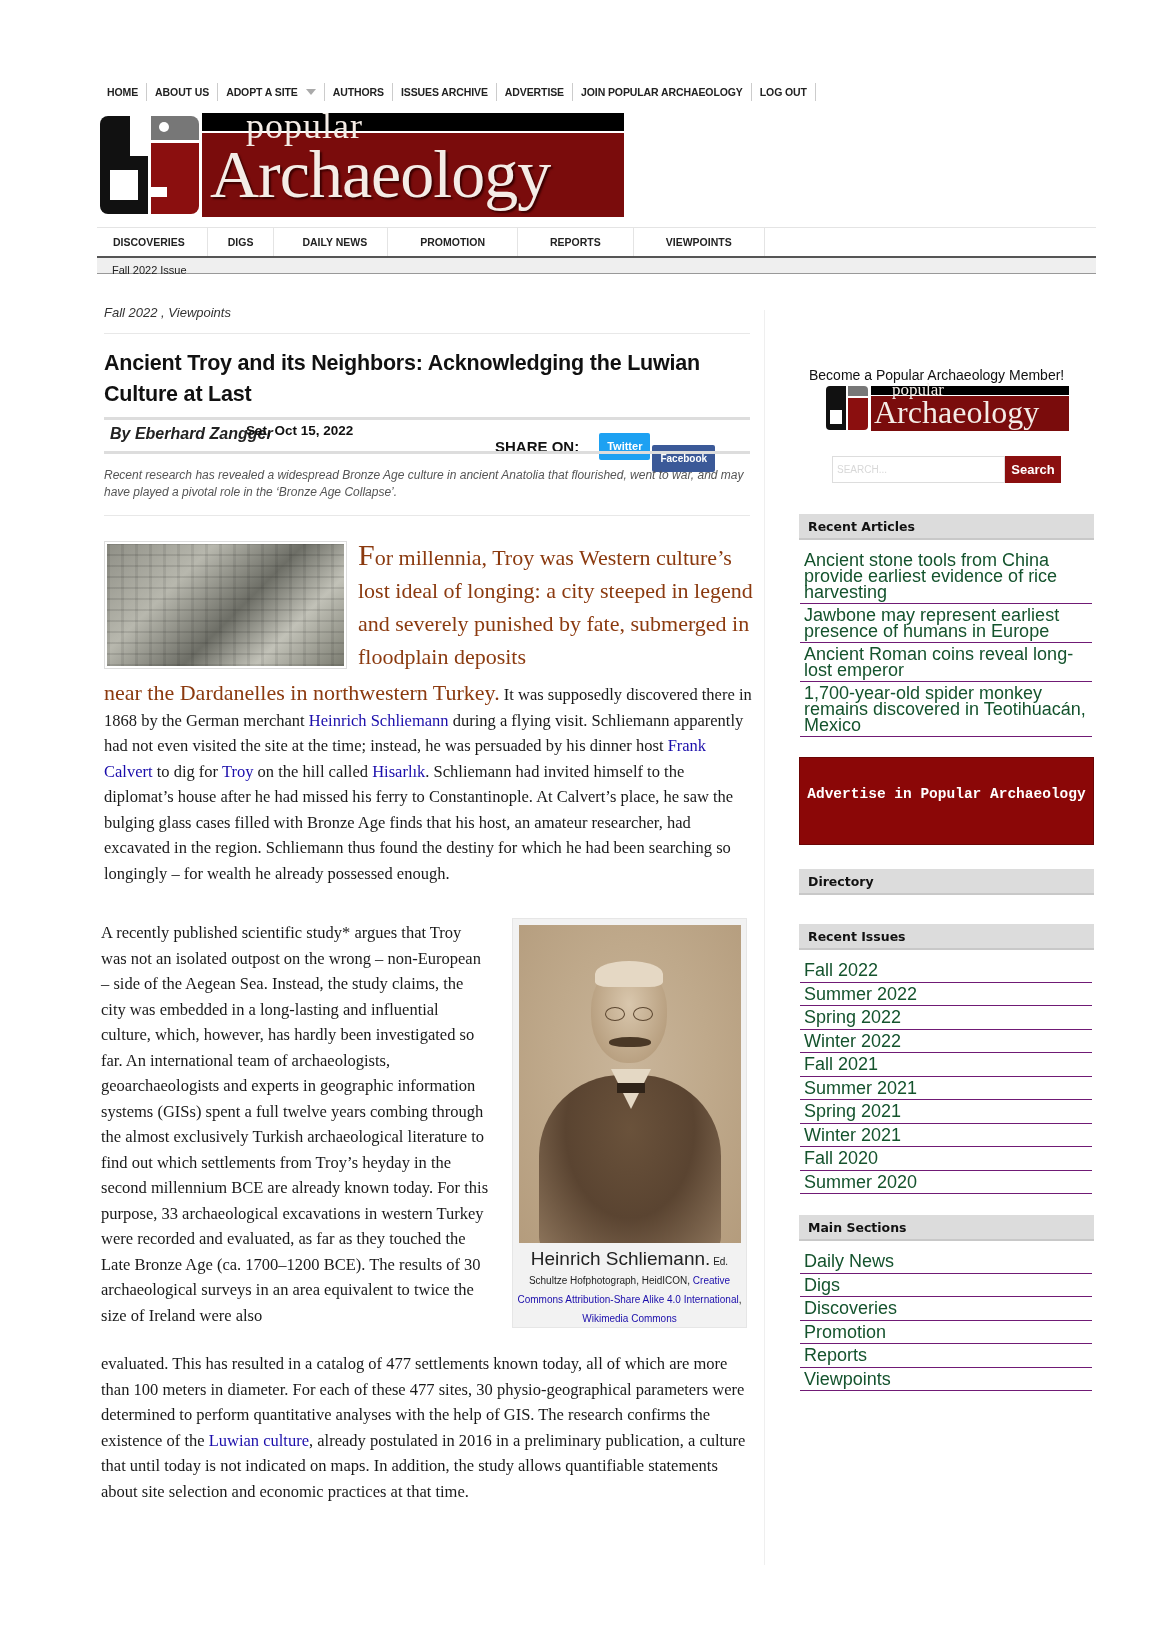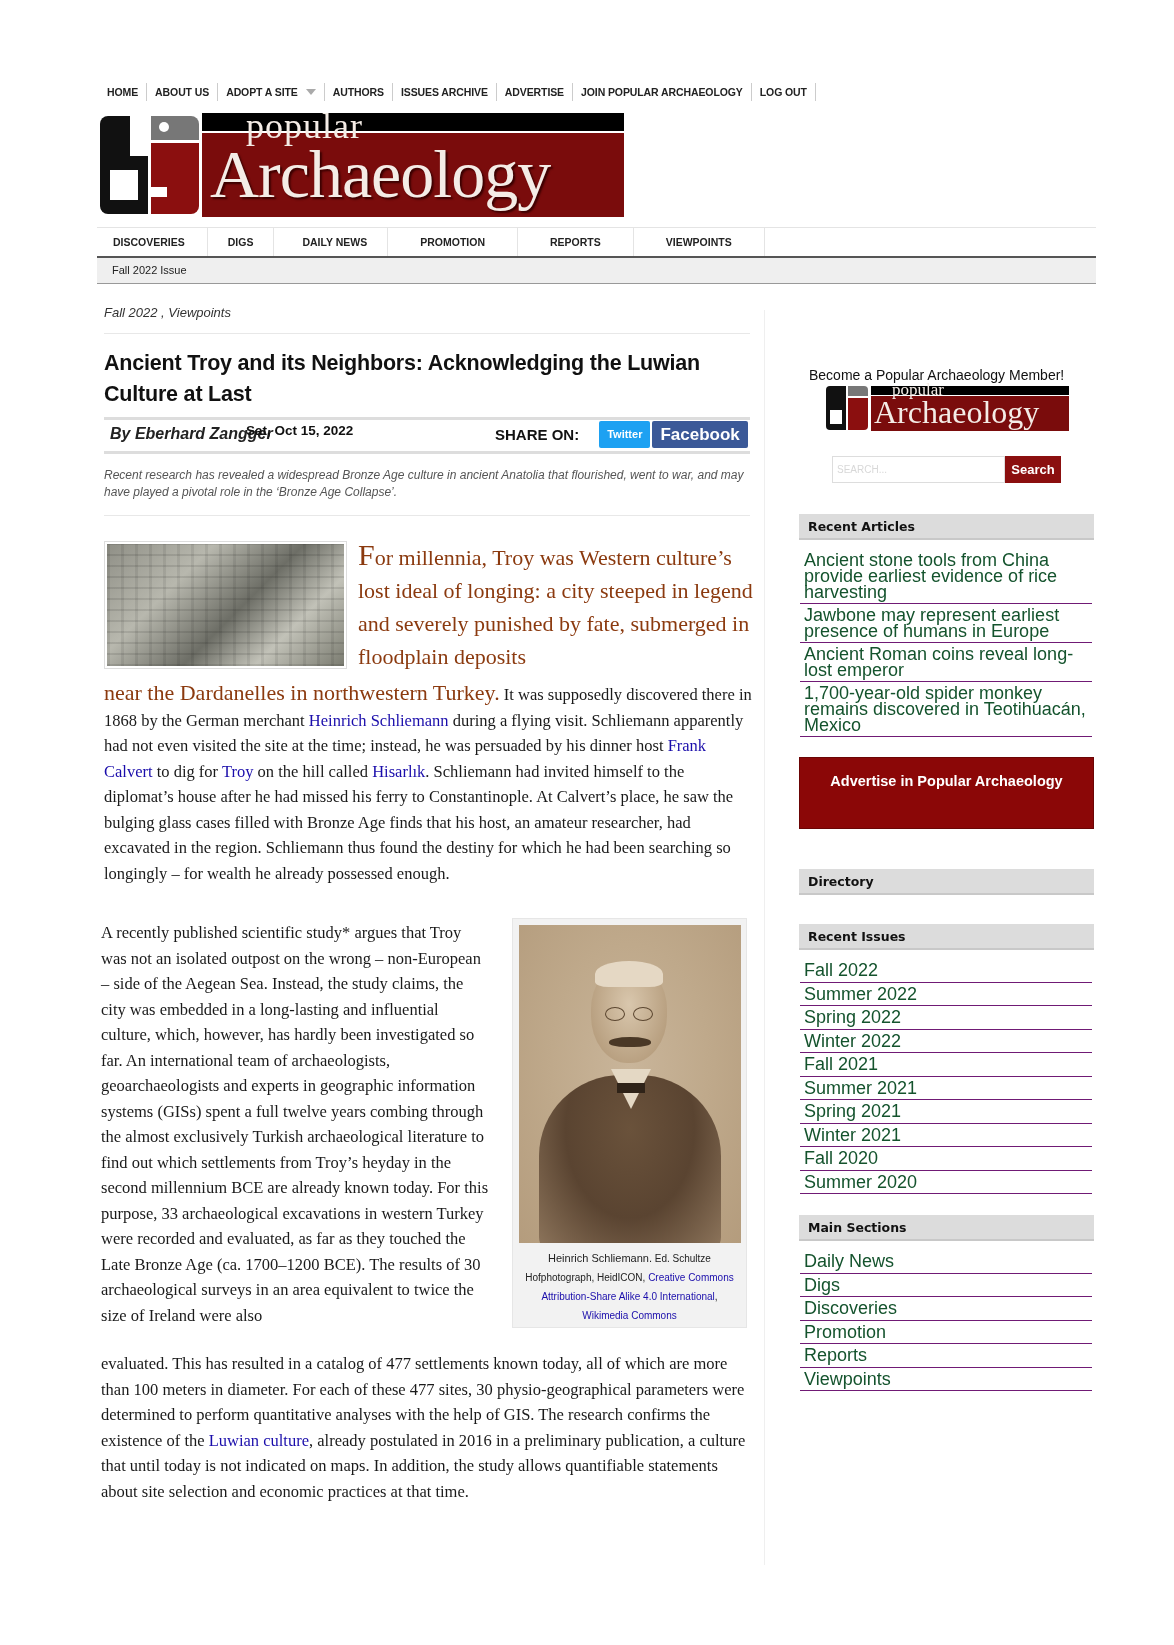--- a/index.html
+++ b/index.html
@@ -26,35 +26,35 @@
   .logo-band { position: absolute; left: 102px; top: 0; width: 422px; height: 104px; }
   .lb-black { position: absolute; left: 0; top: 0; width: 100%; height: 18px; background: #000; }
   .lb-red { position: absolute; left: 0; top: 20px; width: 100%; height: 84px; background: #7a0c0c; }
   .lb-popular { position: absolute; left: 44px; top: -8px; font-family: "Liberation Serif", serif; font-size: 36px; color: #f4ece6; letter-spacing: 1px; }
   .lb-arch { position: absolute; left: 8px; top: 22px; font-family: "Liberation Serif", serif; font-size: 68px; color: #f4ece6; letter-spacing: -1px; line-height: 78px; text-shadow: 2px 2px 2px #3a0000; }
 
   
   .mainnav { position: absolute; left: 97px; top: 227px; width: 999px; height: 31px; border-top: 1px solid #e4e4e4; border-bottom: 2px solid #555; display: flex; }
   .mainnav .item { font-size: 10.5px; font-weight: bold; color: #222; padding: 0 32px; line-height: 29px; border-right: 1px solid #e4e4e4; white-space: nowrap; }
   .mainnav .item:first-child { padding-left: 16px; padding-right: 22px; }
-  .issuebar { position: absolute; left: 97px; top: 258px; width: 999px; height: 26px; background: #efefef; border-bottom: 1px solid #999; font-size: 11px; color: #222; padding-left: 15px; line-height: 25px; }
+  .issuebar { position: absolute; left: 97px; top: 258px; width: 999px; height: 16px; background: #efefef; border-bottom: 1px solid #999; font-size: 11px; color: #222; padding-left: 15px; line-height: 25px; }
 
   
   .col { position: absolute; left: 104px; width: 646px; }
   .crumbs { top: 305px; font-size: 13px; font-style: italic; color: #333; }
   .crumbs a { color: #333; }
   .hr { position: absolute; left: 104px; width: 646px; height: 1px; background: #e8e8e8; }
   .title { top: 348px; font-size: 21.5px; font-weight: bold; color: #111; line-height: 31px; letter-spacing: -0.2px; }
   .hr2 { position: absolute; left: 104px; width: 646px; height: 3px; background: #ddd; }
   .byline { position: absolute; left: 110px; top: 425px; font-size: 16px; font-style: italic; font-weight: bold; color: #222; }
   .date { position: absolute; left: 246px; top: 423px; font-size: 13.5px; font-weight: bold; color: #111; }
   .share { position: absolute; left: 495px; top: 421px; display: flex; align-items: center; }
   .share-label { font-size: 15px; font-weight: bold; color: #111; margin-right: 20px; }
   .btn-tw { background: #1da1f2; color: #fff; font-size: 11px; font-weight: bold; padding: 0 8px; height: 27px; line-height: 27px; border-radius: 2px; margin-right: 2px; }
-  .btn-fb { background: #3b5998; color: #fff; font-size: 17px; font-weight: bold; padding: 0 8px; height: 27px; line-height: 27px; border-radius: 2px; }
+  .btn-fb { background: #3b5998; color: #fff; font-size: 10px; font-weight: bold; padding: 0 8px; height: 27px; line-height: 27px; border-radius: 2px; margin-top: 24px; }
   .excerpt { top: 467px; font-size: 12px; font-style: italic; color: #555; line-height: 17px; }
 
   
   .hero { position: absolute; left: 104px; top: 541px; width: 243px; height: 128px; border: 1px solid #ddd; padding: 2px; background: #fff; }
   .hero-img { width: 100%; height: 100%; background:
       repeating-linear-gradient(90deg, rgba(0,0,0,0.08) 0 3px, transparent 3px 14px),
       repeating-linear-gradient(0deg, rgba(0,0,0,0.1) 0 2px, transparent 2px 11px),
       linear-gradient(135deg, #8f8f86 0%, #b8b8ae 30%, #6d6e66 55%, #c2c2b8 75%, #7a7b70 100%); }
   .lead { position: absolute; left: 358px; top: 538px; width: 400px; font-family: "Liberation Serif", serif; font-size: 22px; color: #8b3a0f; line-height: 33px; }
   .lead .dropcap { font-size: 30px; }
@@ -67,21 +67,21 @@
   .portrait { position: absolute; left: 6px; top: 6px; width: 222px; height: 318px; background: radial-gradient(ellipse at 50% 45%, #c9b59a 0%, #bfa98b 50%, #b49c7d 100%); overflow: hidden; }
   .p-head { position: absolute; left: 72px; top: 40px; width: 76px; height: 98px; border-radius: 45% 45% 48% 48%; background: radial-gradient(ellipse at 50% 40%, #d9c7ad 0%, #b59c7c 80%); }
   .p-hair { position: absolute; left: 76px; top: 36px; width: 68px; height: 26px; border-radius: 50% 50% 20% 20%; background: #e5d8c4; }
   .p-glass1 { position: absolute; left: 86px; top: 82px; width: 20px; height: 14px; border: 1px solid #5b4630; border-radius: 50%; }
   .p-glass2 { position: absolute; left: 114px; top: 82px; width: 20px; height: 14px; border: 1px solid #5b4630; border-radius: 50%; }
   .p-mous { position: absolute; left: 90px; top: 112px; width: 42px; height: 10px; background: #4a3826; border-radius: 50% 50% 40% 40%; }
   .p-collar { position: absolute; left: 92px; top: 144px; width: 40px; height: 40px; background: #e4d8c4; clip-path: polygon(0 0, 100% 0, 50% 100%); }
   .p-body { position: absolute; left: 20px; top: 150px; width: 182px; height: 180px; background: radial-gradient(ellipse at 50% 30%, #6a523b 0%, #5a4431 50%, #8a7259 95%); border-radius: 45% 45% 10% 10%; }
   .p-tie { position: absolute; left: 98px; top: 158px; width: 28px; height: 10px; background: #2f2318; }
   .fig-cap { position: absolute; left: 0; top: 330px; width: 100%; text-align: center; font-size: 10px; line-height: 19px; color: #222; padding: 0 4px; }
-  .fig-cap .cap-name { font-size: 11px; }
+  .fig-cap .cap-name { font-size: 19px; }
   .fig-cap a { color: #1a0dab; }
 
   
   .vdivider { position: absolute; left: 764px; top: 310px; width: 1px; height: 1255px; background: #efefef; }
 
   
   .sb-join { position: absolute; left: 809px; top: 367px; font-size: 14px; color: #111; }
   .sb-logo { position: absolute; left: 826px; top: 384px; width: 243px; height: 48px; }
   .sbl-black { position: absolute; left: 0; top: 2px; width: 20px; height: 44px; background: #111; border-radius: 4px 0 0 4px; }
   .sbl-hole { position: absolute; left: 4px; top: 24px; width: 12px; height: 14px; background: #fff; }
@@ -94,21 +94,21 @@
   .sb-search { position: absolute; left: 832px; top: 456px; display: flex; }
   .sb-search input { width: 173px; height: 27px; border: 1px solid #ddd; font-size: 10px; color: #ccc; padding-left: 4px; font-family: "Liberation Sans", sans-serif; outline: none; }
   .sb-search input::placeholder { color: #d8d8d8; }
   .sb-search .btn { width: 56px; height: 27px; background: #8b0f0f; color: #fff; font-size: 13px; font-weight: bold; line-height: 27px; text-align: center; }
 
   .sb-head { position: absolute; left: 799px; width: 295px; height: 26px; background: #dcdcdc; border-bottom: 2px solid #c8c8c8; font-family: "DejaVu Sans", sans-serif; font-size: 12.5px; font-weight: bold; color: #111; padding-left: 9px; line-height: 25px; }
   .sb-list { position: absolute; left: 800px; width: 292px; }
   .sb-list .li { font-size: 18px; color: #14532d; border-bottom: 1px solid #701a75; padding: 3px 4px; line-height: 16px; }
   .sb-list.tight .li { padding: 3px 4px; line-height: 16.5px; }
 
-  .sb-ad { position: absolute; left: 799px; top: 757px; width: 295px; height: 72px; background: #8b0707; border: 1px solid #6b0505; color: #fff; font-family: Liberation Sans, sans-serif; font-size: 14.5px; font-weight: bold; text-align: center; line-height: 24px; padding-top: 11px; }
+  .sb-ad { position: absolute; left: 799px; top: 757px; width: 295px; height: 88px; background: #8b0707; border: 1px solid #6b0505; color: #fff; font-family: Liberation Mono, monospace; font-size: 14.5px; font-weight: bold; text-align: center; line-height: 24px; padding-top: 24px; }
 </style>
 </head>
 <body>
 
 <nav class="topnav">
   <a class="item" style="text-decoration:none">HOME</a>
   <a class="item" style="text-decoration:none">ABOUT US</a>
   <span class="item">
       <span>ADOPT A SITE</span>
       <span class="caret"></span>

